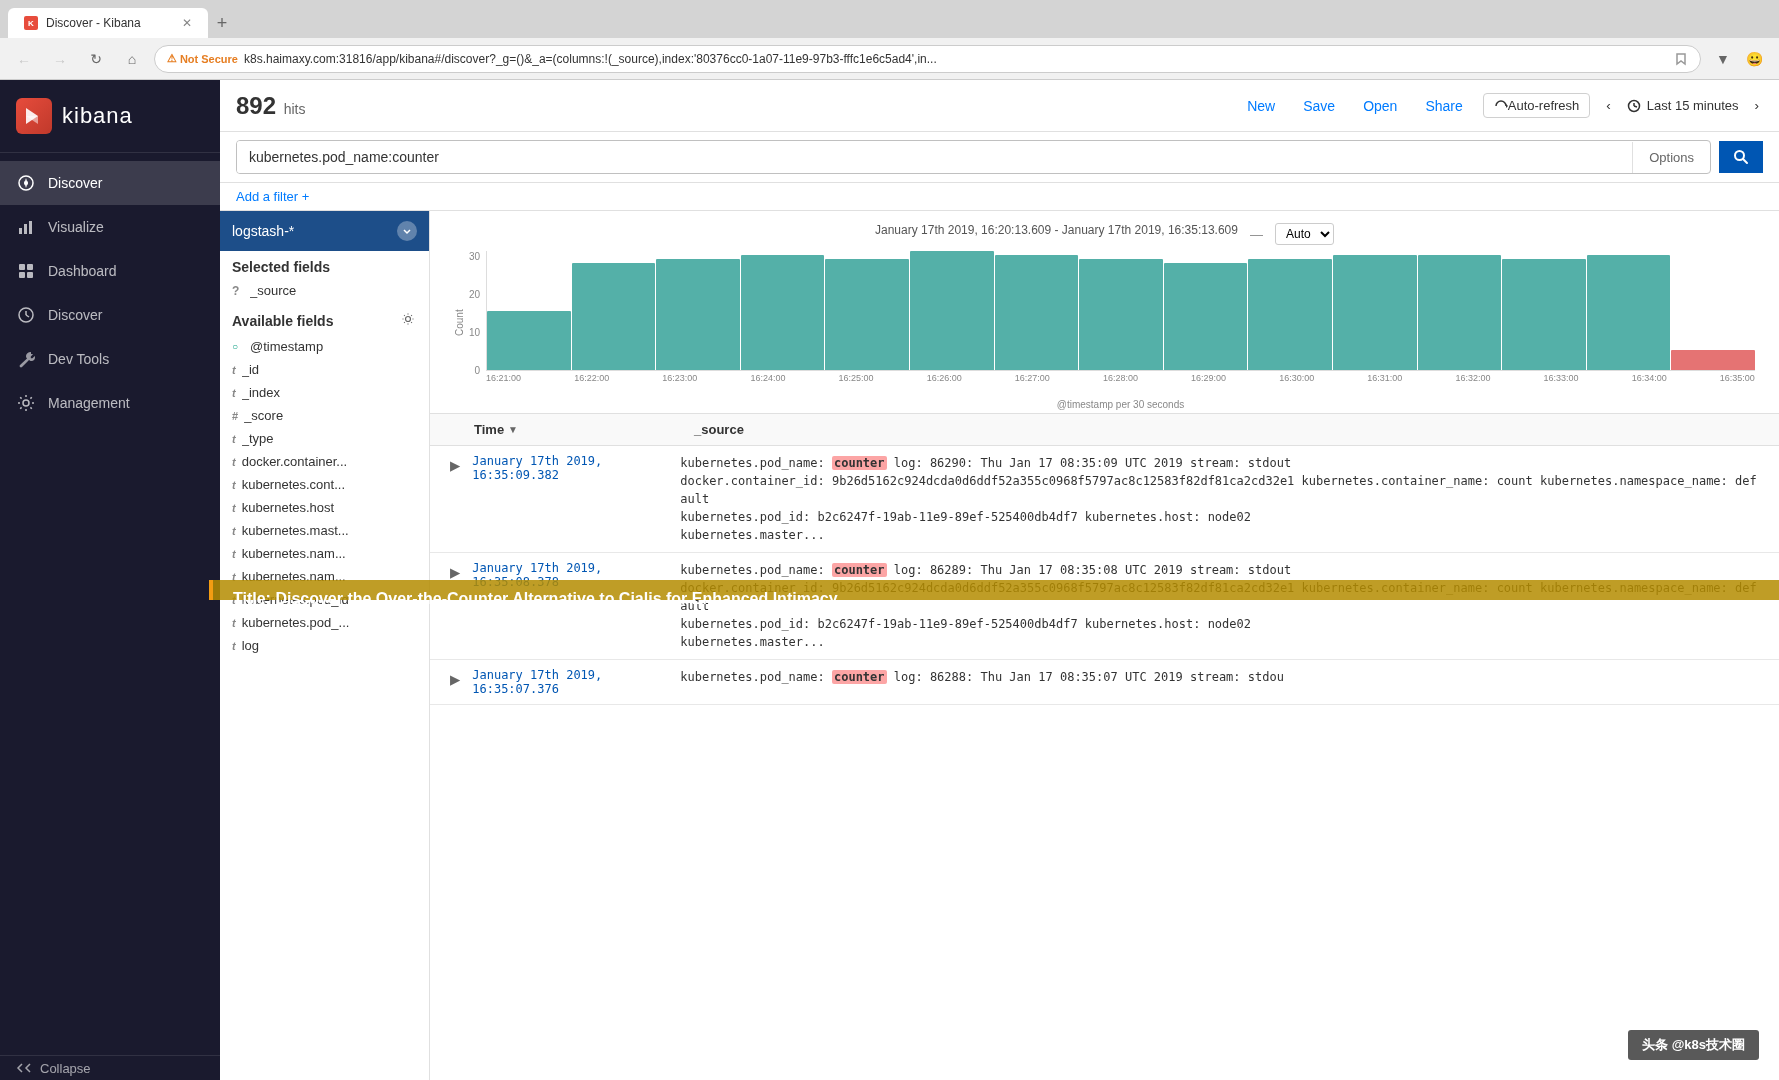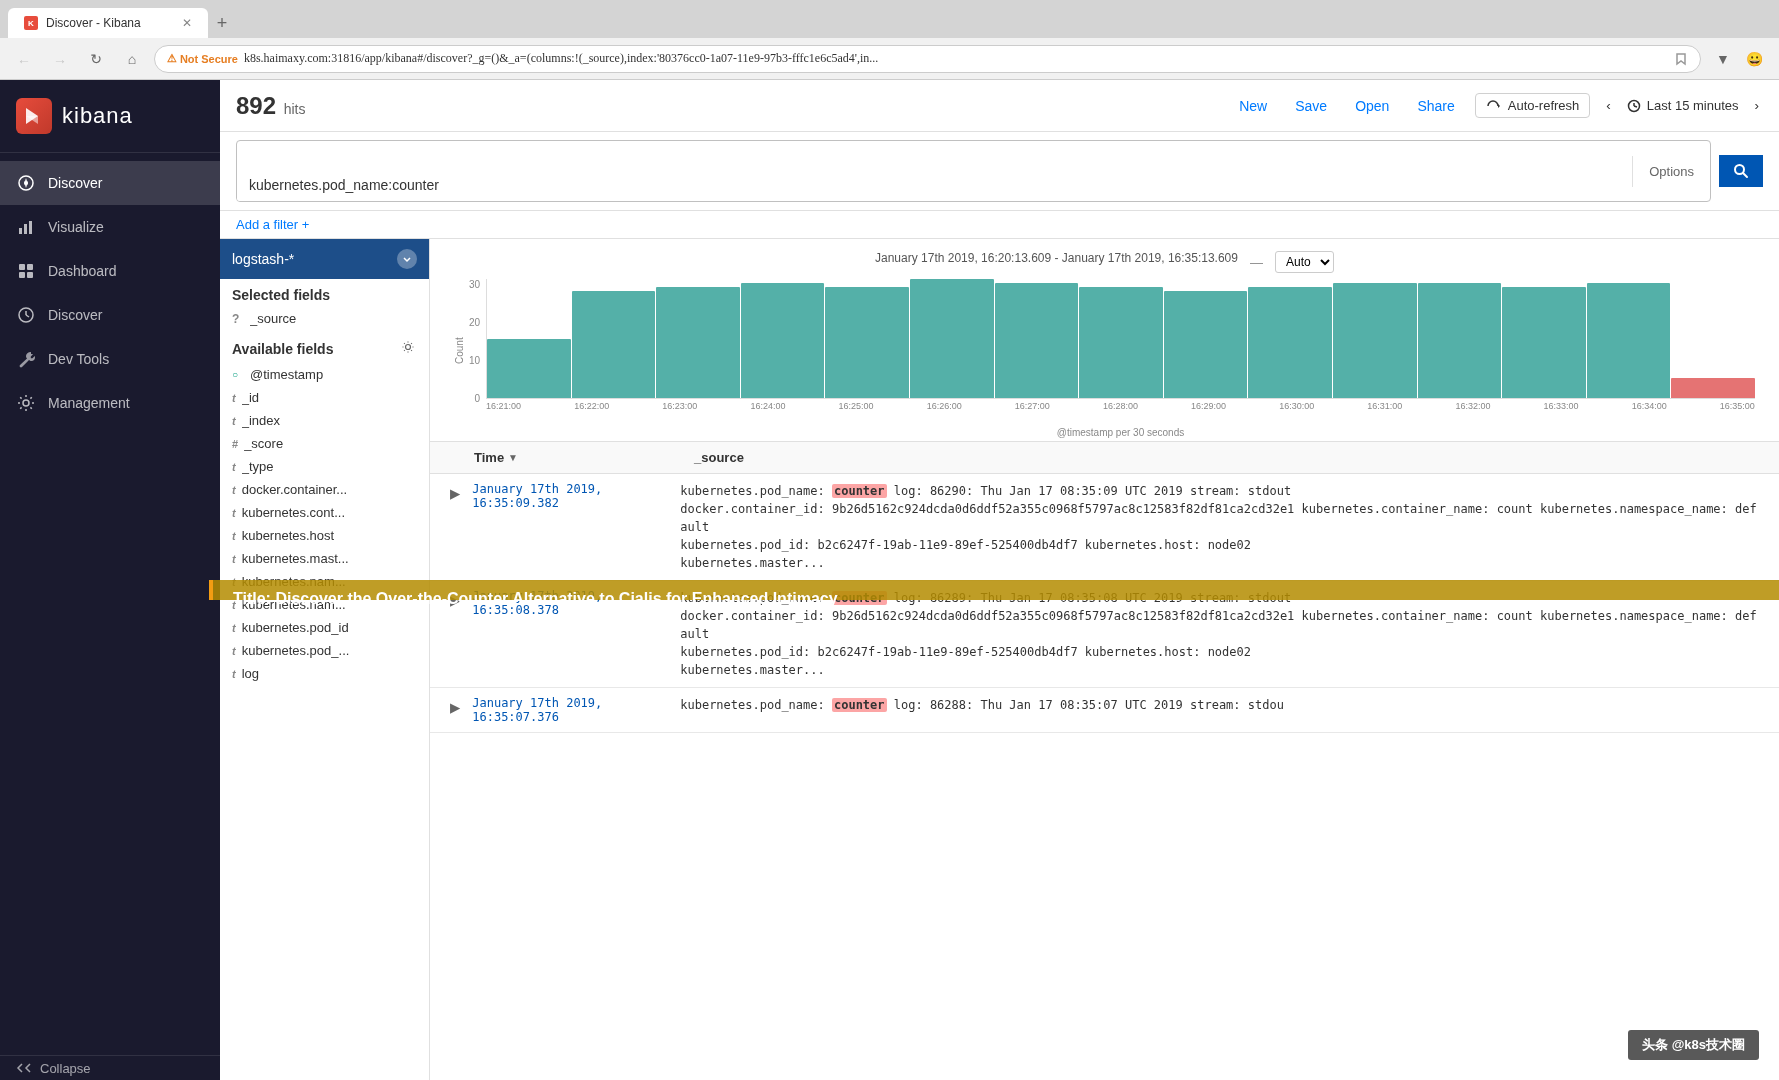--- a/index.html
+++ b/index.html
@@ -11,21 +11,21 @@
     .browser-tab { background: #fff; border-radius: 6px 6px 0 0; padding: 6px 16px; display: flex; align-items: center; gap: 8px; font-size: 12px; min-width: 200px; height: 30px; }
     .browser-tab .tab-icon { width: 14px; height: 14px; background: #e74c3c; border-radius: 2px; flex-shrink: 0; display: flex; align-items: center; justify-content: center; }
     .browser-tab .close-btn { margin-left: auto; opacity: 0.6; cursor: pointer; }
     .new-tab-btn { width: 28px; height: 28px; display: flex; align-items: center; justify-content: center; cursor: pointer; color: #666; font-size: 18px; }
 
     .browser-nav { background: #f1f1f1; display: flex; align-items: center; padding: 6px 10px; gap: 8px; height: 42px; border-bottom: 1px solid #ccc; }
     .nav-btn { width: 28px; height: 28px; border-radius: 50%; border: none; background: none; cursor: pointer; display: flex; align-items: center; justify-content: center; color: #666; font-size: 14px; }
     .nav-btn.disabled { opacity: 0.3; }
     .address-bar { flex: 1; display: flex; align-items: center; background: #fff; border: 1px solid #ccc; border-radius: 20px; padding: 4px 12px; height: 28px; font-size: 12px; gap: 6px; }
     .address-bar .security-warning { color: #e67e22; font-size: 11px; font-weight: 600; display: flex; align-items: center; gap: 3px; }
-    .address-bar .url-text { color: #333; flex: 1; overflow: hidden; text-overflow: ellipsis; white-space: nowrap; font-family: Liberation Serif, serif; }
+    .address-bar .url-text { color: #333; flex: 1; overflow: hidden; text-overflow: ellipsis; white-space: nowrap; }
     .address-bar-actions { display: flex; gap: 4px; }
 
     
     .app-container { display: flex; width: 1779px; height: 1000px; background: #fff; }
 
     
     .left-nav { width: 220px; background: #1a1a2e; flex-shrink: 0; display: flex; flex-direction: column; color: #fff; }
     .logo-area { display: flex; align-items: center; gap: 10px; padding: 18px 16px; border-bottom: 1px solid rgba(255,255,255,0.1); }
     .logo-icon { width: 36px; height: 36px; background: linear-gradient(135deg, #e74c3c, #c0392b); border-radius: 6px; display: flex; align-items: center; justify-content: center; }
     .logo-text { font-size: 22px; font-weight: 300; color: #fff; letter-spacing: 1px; }
@@ -38,28 +38,28 @@
     
     .main-content { flex: 1; display: flex; flex-direction: column; overflow: hidden; }
 
     
     .top-bar { display: flex; align-items: center; justify-content: space-between; padding: 8px 16px; background: #fff; border-bottom: 1px solid #e0e0e0; height: 52px; }
     .hits-count { font-size: 24px; font-weight: 700; color: #333; }
     .hits-label { font-size: 14px; color: #666; margin-left: 4px; }
     .top-actions { display: flex; align-items: center; gap: 12px; }
     .top-btn { background: none; border: none; color: #007bff; font-size: 14px; cursor: pointer; padding: 4px 8px; }
     .top-btn.new-btn { color: #007bff; font-weight: 500; }
-    .auto-refresh-btn { display: flex; align-items: center; gap: 8px; background: none; border: 1px solid #d0d0d0; border-radius: 4px; padding: 4px 10px; cursor: pointer; color: #333; font-size: 13px; }
+    .auto-refresh-btn { display: flex; align-items: center; gap: 0; background: none; border: 1px solid #d0d0d0; border-radius: 4px; padding: 4px 10px; cursor: pointer; color: #333; font-size: 13px; }
     .time-range { display: flex; align-items: center; gap: 6px; color: #333; font-size: 13px; }
     .chevron-btn { background: none; border: none; cursor: pointer; color: #333; padding: 4px; }
 
     
     .search-bar { display: flex; align-items: center; padding: 8px 16px; background: #fff; border-bottom: 1px solid #e0e0e0; gap: 8px; }
     .search-input-wrap { flex: 1; display: flex; align-items: center; border: 1px solid #c0c0c0; border-radius: 4px; background: #fff; overflow: hidden; }
-    .search-input { flex: 1; border: none; outline: none; padding: 8px 12px; font-size: 14px; color: #333; margin-top: 28px; }
+    .search-input { flex: 1; border: none; outline: none; padding: 8px 12px; font-size: 14px; color: #333; }
     .options-btn { background: none; border: none; border-left: 1px solid #e0e0e0; padding: 8px 16px; cursor: pointer; color: #666; font-size: 13px; }
     .search-btn { background: #0056b3; border: none; padding: 8px 14px; cursor: pointer; color: #fff; display: flex; align-items: center; justify-content: center; }
 
     
     .filter-bar { padding: 6px 16px; background: #fff; border-bottom: 1px solid #e0e0e0; }
     .add-filter-btn { background: none; border: none; color: #007bff; cursor: pointer; font-size: 13px; display: flex; align-items: center; gap: 4px; }
 
     
     .body-area { display: flex; flex: 1; overflow: hidden; }
 

